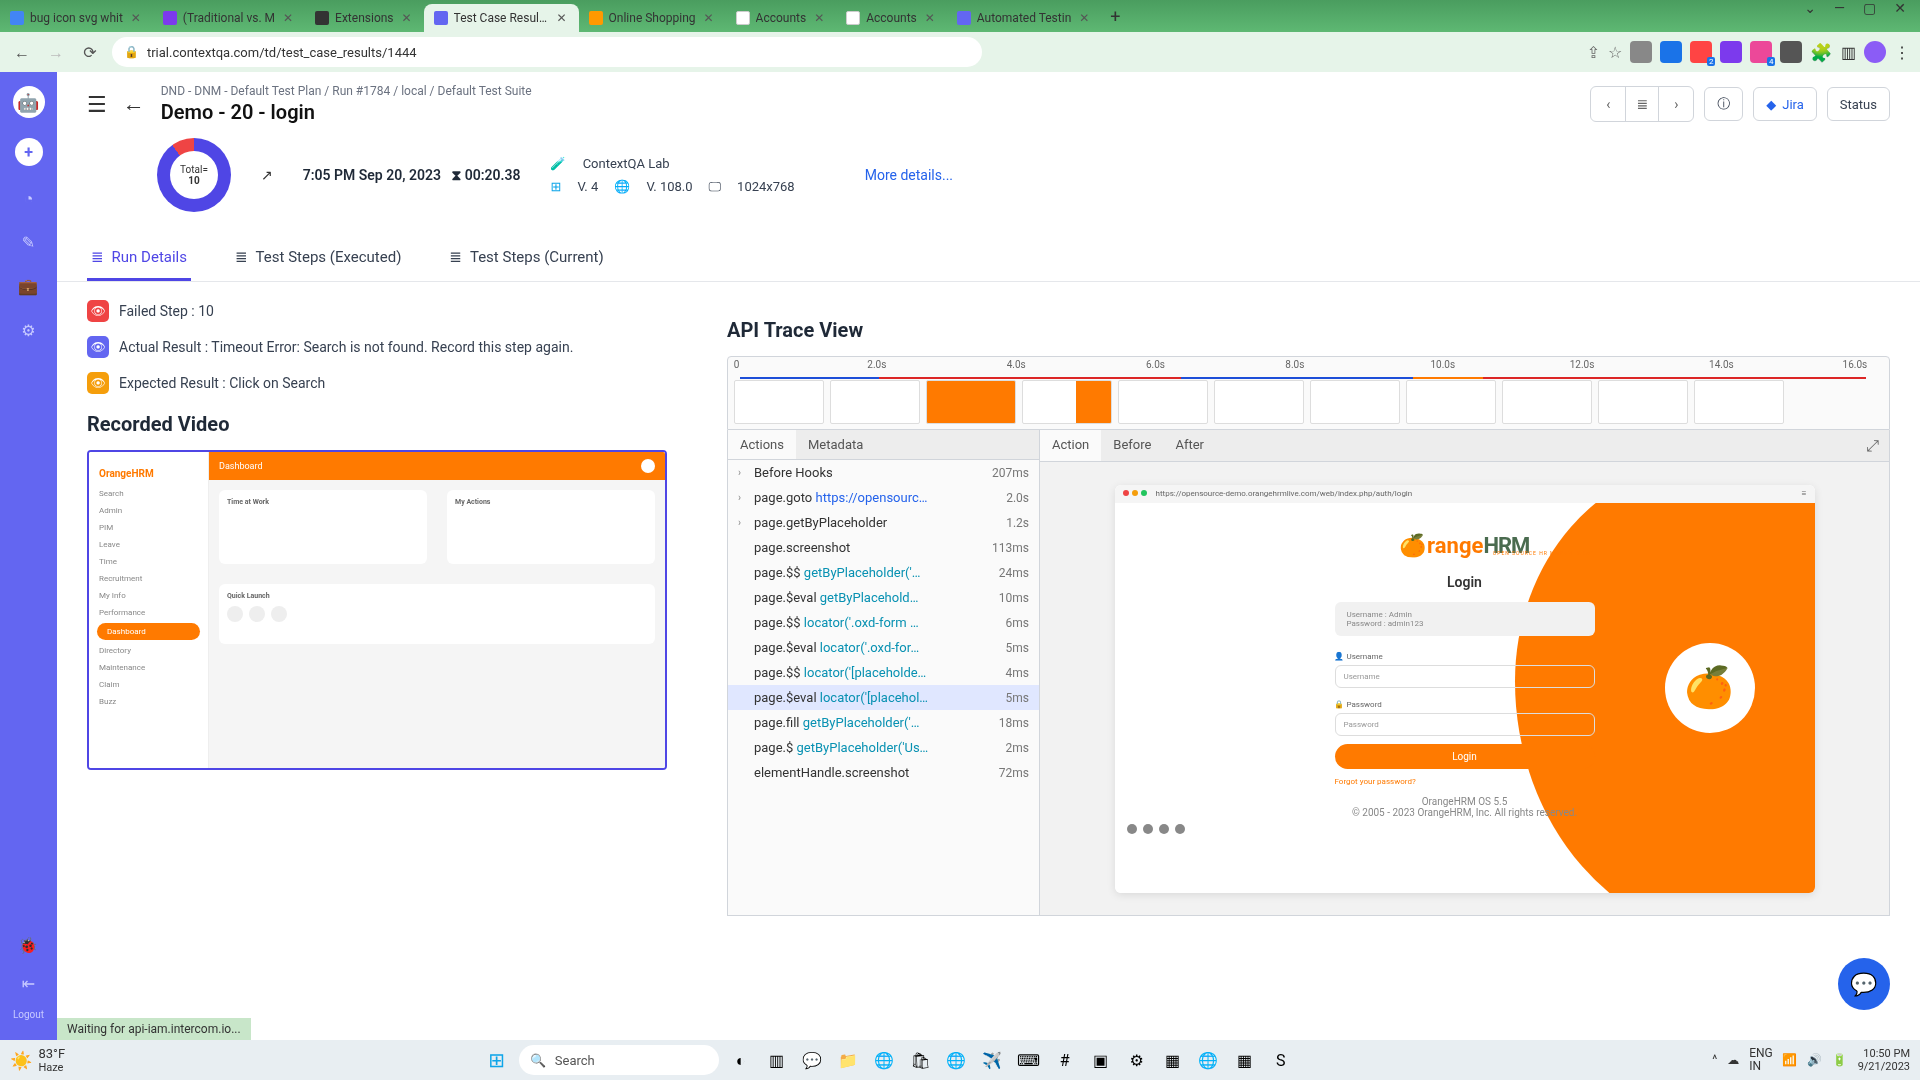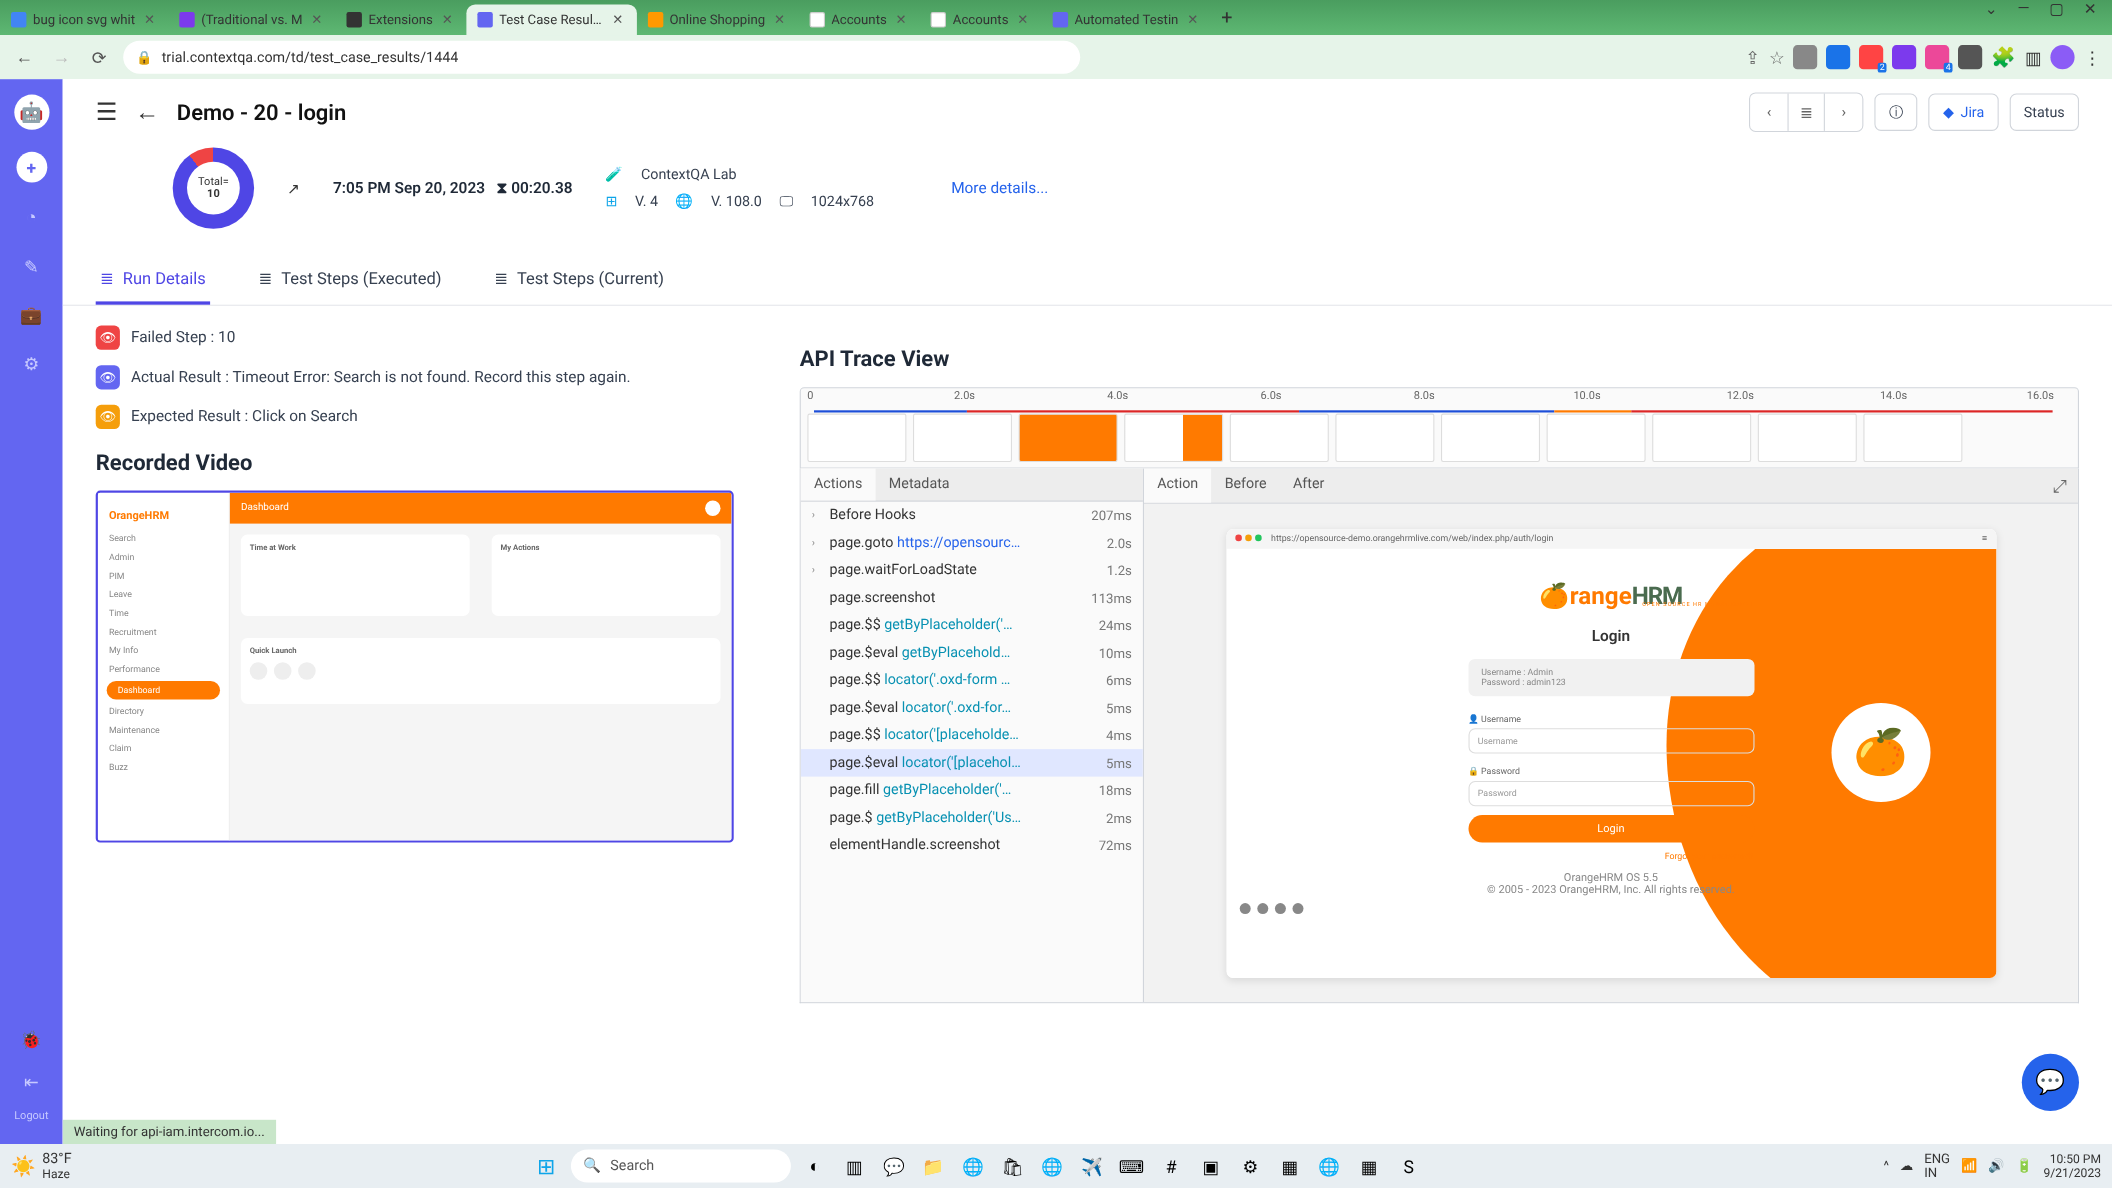--- a/index.html
+++ b/index.html
@@ -132,21 +132,21 @@
 .ohrm-center { position: relative; z-index: 1; width: 260px; margin: 30px auto 0; }
 .ohrm-logo { text-align: center; font-size: 22px; margin-bottom: 10px; }
 .ohrm-logo .o { color: #ff7a00; font-weight: bold; }
 .ohrm-logo .rest { color: #4a6b4f; font-weight: bold; letter-spacing: -1px; }
 .ohrm-sub { font-size: 5px; color: #ff7a00; text-align: right; margin-top: -8px; letter-spacing: 1px; }
 .ohrm-login-title { text-align: center; font-size: 14px; font-weight: 600; color: #333; margin: 18px 0 12px; }
 .ohrm-cred { background: #f1f1f1; border-radius: 6px; padding: 8px 12px; font-size: 8px; color: #888; margin-bottom: 12px; }
 .ohrm-field-label { font-size: 8px; color: #666; padding: 4px 0; }
 .ohrm-input { width: 100%; border: 1px solid #ddd; border-radius: 6px; padding: 6px 8px; font-size: 8px; margin-bottom: 8px; color: #999; }
 .ohrm-login-btn { width: 100%; background: #ff7a00; color: #fff; border-radius: 14px; padding: 7px; text-align: center; font-size: 10px; margin-top: 6px; }
-.ohrm-forgot { text-align: right; font-size: 8px; color: #ff7a00; margin-top: 8px; }
+.ohrm-forgot { text-align: left; font-size: 8px; color: #ff7a00; margin-top: 8px; }
 .ohrm-footer { text-align: center; font-size: 10px; color: #888; margin-top: 10px; }
 .ohrm-social { display: flex; gap: 6px; justify-content: flex-start; padding: 6px 12px; }
 .ohrm-social span { width: 10px; height: 10px; border-radius: 50%; background: #888; display: inline-block; }
 
 
 .intercom { position: absolute; right: 30px; bottom: 30px; width: 52px; height: 52px; background: #2563eb; border-radius: 50%; display: flex; align-items: center; justify-content: center; color: #fff; font-size: 22px; cursor: pointer; }
 
 
 .status-bar { position: absolute; left: 0; bottom: 0; background: #c8e6c9; color: #333; font-size: 12px; padding: 4px 10px; }
 
@@ -256,20 +256,26 @@
       <div class="side-icon">⇤</div>
       <div class="logout-label">Logout</div>
     </div>
   </div>
 
   <div class="content">
     <div class="header">
       <div class="hamburger">☰</div>
       <div class="back-arrow">←</div>
       <div class="title-block">
+        <div class="breadcrumb">
+          <span>DND - DNM - Default Test Plan</span> /
+          <span>Run #1784</span> /
+          <span>local</span> /
+          <span>Default Test Suite</span>
+        </div>
         <div class="page-title">Demo - 20 - login</div>
       </div>
       <div class="header-actions">
         <div class="nav-pill">
           <div>‹</div>
           <div>≣</div>
           <div>›</div>
         </div>
         <div class="header-btn">ⓘ</div>
         <div class="header-btn jira-btn">◆ <span>Jira</span></div>
@@ -413,21 +419,21 @@
                   <span class="action-name">Before Hooks </span>
                   <span class="action-time">207ms</span>
                 </div>
                 <div class="action-row">
                   <span class="action-caret">›</span>
                   <span class="action-name">page.goto <span class="url">https://opensourc…</span></span>
                   <span class="action-time">2.0s</span>
                 </div>
                 <div class="action-row">
                   <span class="action-caret">›</span>
-                  <span class="action-name">page.waitForLoadState </span>
+                  <span class="action-name">page.getByPlaceholder </span>
                   <span class="action-time">1.2s</span>
                 </div>
                 <div class="action-row">
                   <span class="action-caret"></span>
                   <span class="action-name">page.screenshot </span>
                   <span class="action-time">113ms</span>
                 </div>
                 <div class="action-row">
                   <span class="action-caret"></span>
                   <span class="action-name">page.$$ <span class="locator">getByPlaceholder('…</span></span>

